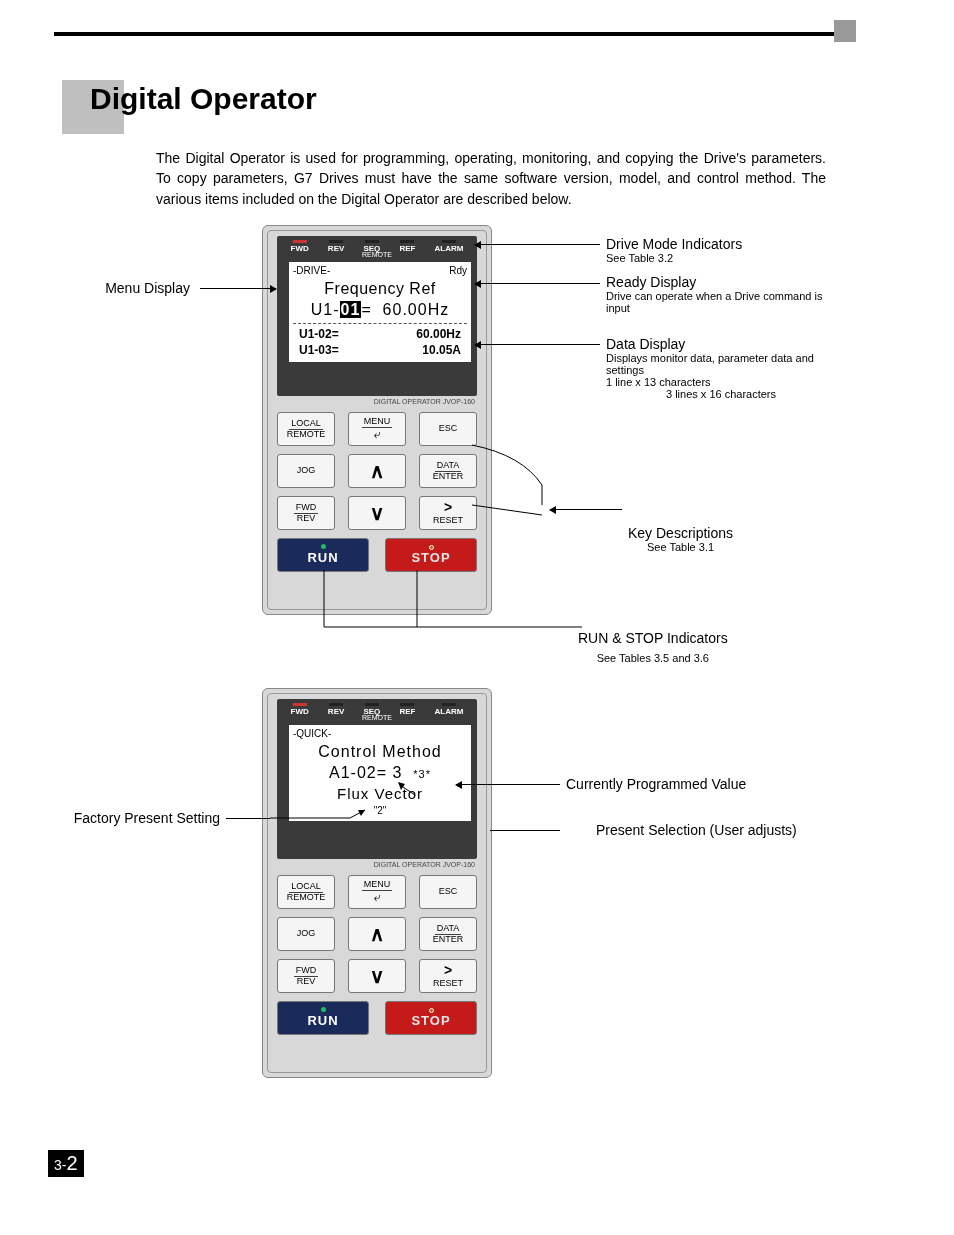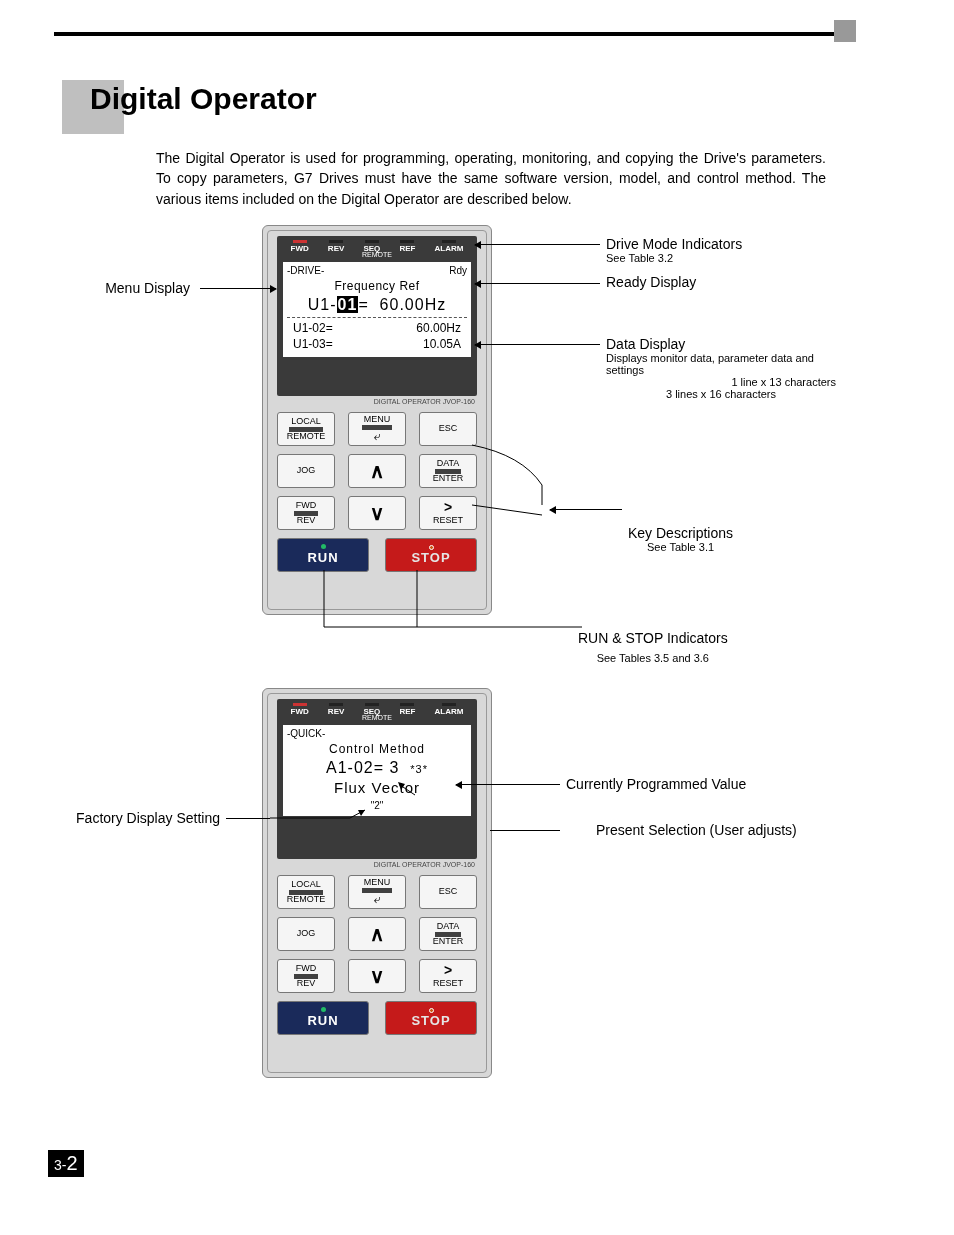--- a/index.html
+++ b/index.html
@@ -46,53 +46,53 @@
     color: #fff; font-size: 8px; font-weight: bold;
   }
   .indicator-row .ind { text-align: center; }
   .indicator-row .ind .led {
     width: 14px; height: 3px; background: #222; margin: 0 auto 1px auto;
   }
   .indicator-row .ind.fwd .led { background: #c33; }
   .remote-line { color: #fff; font-size: 7px; text-align: center; margin-top: -2px; }
   .lcd-white {
     background: #fff;
-    margin: 4px 6px 6px 6px;
+    margin: 4px 6px 6px 12px;
     padding: 2px 4px 4px 4px;
     font-family: Arial, sans-serif;
     font-size: 12px;
     text-align: center;
     line-height: 1.35;
     color: #000;
   }
   .lcd-white .top-row { display: flex; justify-content: space-between; font-size: 10px; }
-  .lcd-white .freq-ref { font-size: 12px; letter-spacing: 0.5px; }
+  .lcd-white .freq-ref { font-size: 16px; letter-spacing: 0.5px; }
   .lcd-white .main-line { font-size: 16px; letter-spacing: 1px; }
   .lcd-white .main-line .cursor { background: #000; color: #fff; padding: 0 1px; font-weight: bold; }
   .lcd-white .dash { border-top: 1px dashed #555; margin: 2px 0; }
-  .lcd-white .sub { font-size: 12px; display: flex; justify-content: space-between; padding: 0 6px; }
+  .lcd-white .sub { font-size: 12px; display: flex; justify-content: space-between; padding: 0 6px; font-weight: bold; }
   .lcd-white .param { font-size: 16px; letter-spacing: 1px; position: relative; }
   .lcd-white .flux { font-size: 15px; letter-spacing: 1px; }
   .lcd-white .default { font-size: 10px; }
 
   .op-label { position: absolute; font-size: 7px; color: #444; }
   .keypad { position: absolute; left: 14px; right: 14px; top: 186px; }
   .krow { display: flex; justify-content: space-between; margin-bottom: 8px; }
   .kbtn {
     width: 58px; height: 34px;
     background: #f5f5f5;
     border: 1px solid #777;
     border-radius: 3px;
     font-size: 9px;
     display: flex; flex-direction: column;
     align-items: center; justify-content: center;
     color: #000;
     line-height: 1.1;
   }
-  .kbtn .u { border-bottom: 5px solid #404040; padding: 0 2px; }
+  .kbtn .u { border-bottom: 1px solid #404040; padding: 0 2px; }
   .kbtn.arrow { font-size: 20px; font-weight: bold; }
   .kbtn.run { background: #1a2a5a; color: #fff; font-size: 13px; font-weight: bold; letter-spacing: 1px; }
   .kbtn.stop { background: #c51a1a; color: #e5e5e5; font-size: 13px; font-weight: bold; letter-spacing: 1px; }
   .kbtn .dot { width: 5px; height: 5px; border-radius: 50%; margin-bottom: 2px; }
   .kbtn.run .dot { background: #2b6; }
   .kbtn.stop .dot { background: #c51; border: 1px solid #fff; margin-bottom: 1px;}
 
   .callout { position: absolute; font-size: 14px; }
   .callout .sub { font-size: 11px; display: block; }
   .callout.left { text-align: right; }
@@ -272,43 +272,44 @@
 <div class="line arrow-r" style="top:288px; left:200px; width:76px;"></div>
 
 <div class="callout" style="top:236px; left:606px;">
   <span>Drive Mode Indicators</span>
   <span class="sub">See Table 3.2</span>
 </div>
 <div class="line arrow-l" style="top:244px; left:475px; width:125px;"></div>
 
 <div class="callout" style="top:274px; left:606px; width:230px;">
   <span>Ready Display</span>
+  <span class="sub">Drive can operate when a Drive command is input</span>
 </div>
 <div class="line arrow-l" style="top:283px; left:475px; width:125px;"></div>
 
 <div class="callout" style="top:336px; left:606px; width:230px;">
   <span>Data Display</span>
   <span class="sub">Displays monitor data, parameter data and settings</span>
-  <span class="sub" style="text-align:right">1 line x 13 characters</span>
+  <span class="sub" style="text-align:left">1 line x 13 characters</span>
   <span class="sub" style="text-align:center">3 lines x 16 characters</span>
 </div>
 <div class="line arrow-l" style="top:344px; left:475px; width:125px;"></div>
 
 <div class="callout" style="top:500px; left:628px;margin-top:25px;">
   <span>Key Descriptions</span>
   <span class="sub" style="text-align:center">See Table 3.1</span>
 </div>
 <div class="line arrow-l" style="top:509px; left:550px; width:72px;"></div>
 
 <div class="callout" style="top:630px; left:578px;">
   <span>RUN &amp; STOP Indicators</span>
   <span class="sub" style="text-align:center; margin-top:6px;">See Tables 3.5 and 3.6</span>
 </div>
 
-<div class="callout left" style="top:810px; left:60px; width:160px;">Factory Display Setting</div>
+<div class="callout left" style="top:810px; left:60px; width:160px;">Factory Present Setting</div>
 <div class="line" style="top:818px; left:226px; width:44px;"></div>
 
 <div class="callout" style="top:776px; left:566px;">Currently Programmed Value</div>
 <div class="line" style="top:784px; left:466px; width:94px;"></div>
 <div class="line arrow-l" style="top:784px; left:456px; width:10px;"></div>
 
 <div class="callout" style="top:822px; left:596px;">Present Selection (User adjusts)</div>
 <div class="line" style="top:830px; left:490px; width:70px;"></div>
 
 <svg style="position:absolute; top:225px; left:262px; width:400px; height:460px; pointer-events:none;">

